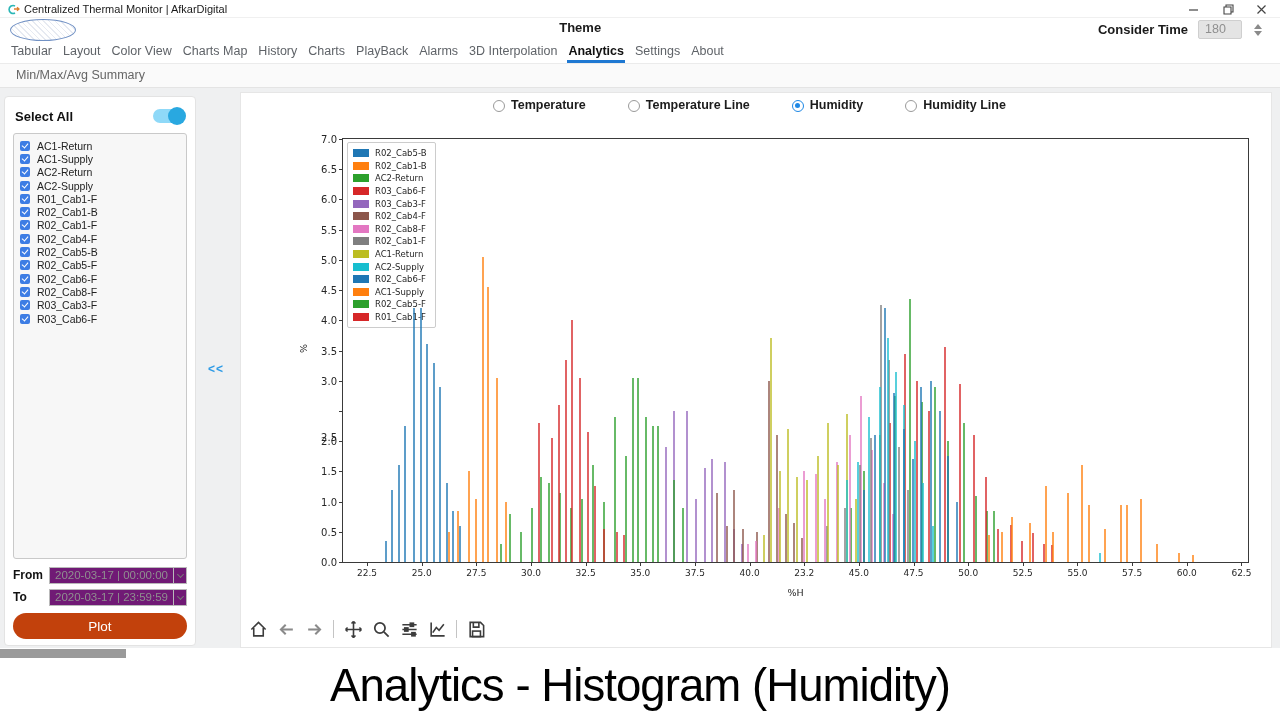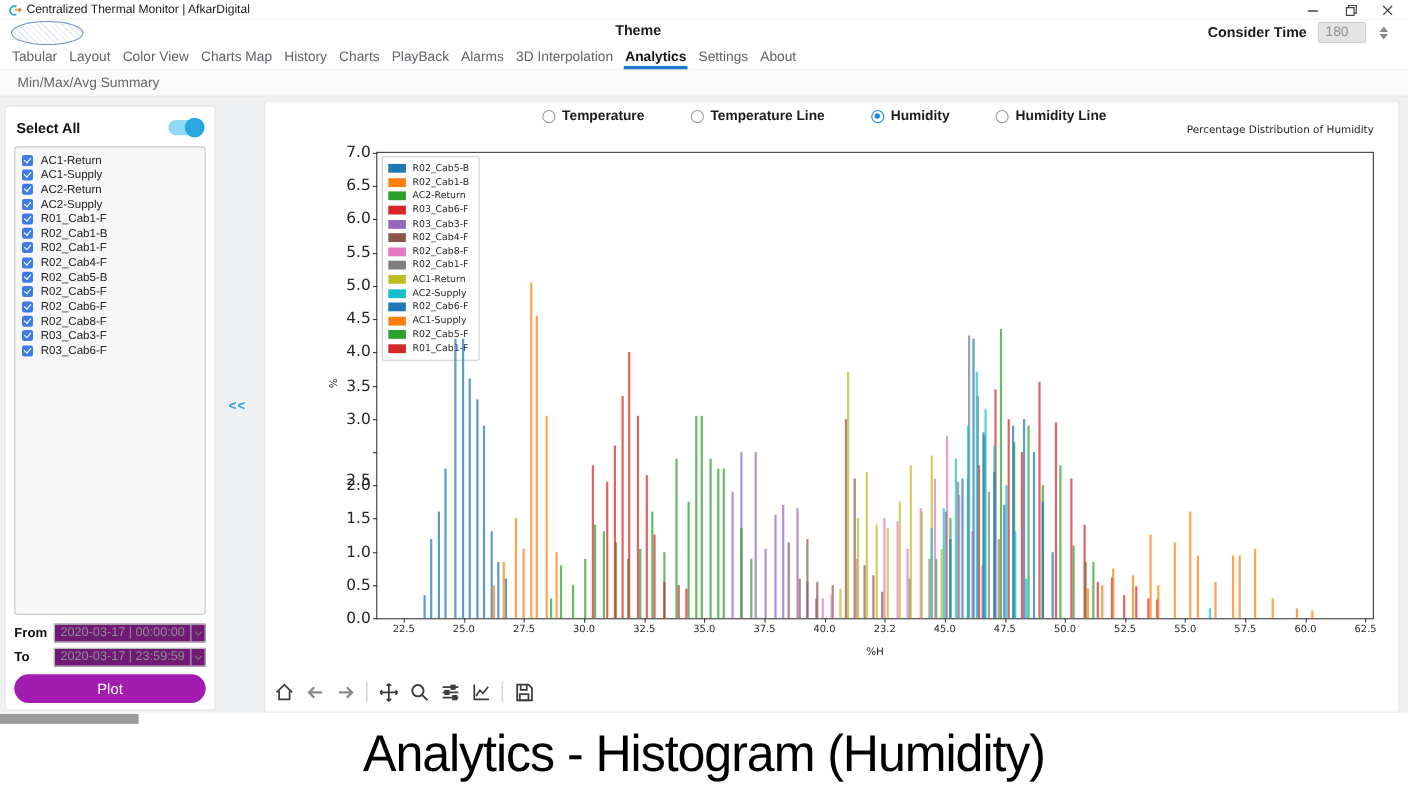--- a/index.html
+++ b/index.html
@@ -51,39 +51,39 @@
   .sensor-row { display:flex; align-items:center; gap:7px; height:13.3px; }
   .cbx { width:10px; height:10px; background:#3d7de4; border-radius:2px; position:relative; flex:0 0 auto; }
   .cbx::after { content:""; position:absolute; left:3px; top:1px; width:3px; height:5px; border-right:1.5px solid #fff; border-bottom:1.5px solid #fff; transform:rotate(40deg); }
   .sensor-label { font-size:10.5px; color:#222; }
   .daterow { position:absolute; left:8px; right:8px; height:20px; display:flex; align-items:center; gap:6px; }
   #row-from { top:468px; } #row-to { top:490px; }
   .date-label { font-size:12px; font-weight:bold; color:#111; width:30px; }
   .date-select { flex:1; background:#701a75; border:1px solid #b9b9b9; color:#8f8f8f; font-size:11.5px; padding:1px 16px 2px 5px; position:relative; white-space:nowrap; }
   .date-select .dd { position:absolute; right:0; top:0; bottom:0; width:13px; border-left:1px solid #b9b9b9; display:flex; align-items:center; justify-content:center; }
   .date-select .dd i { width:5px; height:5px; border-right:1.4px solid #777; border-bottom:1.4px solid #777; transform:rotate(45deg); margin-top:-2px; }
-  #plot-btn { position:absolute; left:8px; right:8px; top:516px; height:26px; background:#a21caf; border:none; border-radius:13px; color:#ffffff; font-size:13.5px; font-family:"Liberation Sans",sans-serif; }
+  #plot-btn { position:absolute; left:8px; right:8px; top:516px; height:26px; background:#c2410c; border:none; border-radius:13px; color:#ffffff; font-size:13.5px; font-family:"Liberation Sans",sans-serif; }
   #collapse-btn { left:208px; top:362px; font-size:12px; font-weight:bold; color:#2e9be6; letter-spacing:1px; }
 
   
   #chart-card { left:240px; top:92px; width:1032px; height:556px; background:#ffffff; border:1px solid #e6e6e6; }
   #radio-row { position:absolute; left:252px; top:5px; display:flex; gap:42px; }
   .radio-opt { display:flex; align-items:flex-end; gap:6px; }
   .radio-circ { width:12px; height:12px; border-radius:50%; border:1.5px solid #9a9a9a; position:relative; }
   .radio-opt.selected .radio-circ { border-color:#1e88e5; }
   .radio-opt.selected .radio-circ::after { content:""; position:absolute; left:2px; top:2px; width:5px; height:5px; border-radius:50%; background:#1e88e5; }
   .radio-label { font-size:12.5px; font-weight:bold; color:#1c1c1c; }
 
   #chart-title { position:absolute; left:101px; width:907px; top:20px; text-align:right; font-family:"DejaVu Sans",sans-serif; font-size:9.5px; color:#262626; }
   #plot { position:absolute; left:101px; top:45px; width:907px; height:425px; border:1px solid #3a3a3a; background:#ffffff; }
   .bar { position:absolute; bottom:0; width:2px; opacity:.72; }
   .xtick { position:absolute; bottom:-4px; width:1px; height:4px; background:#3a3a3a; }
   .ytick { position:absolute; left:-4px; width:4px; height:1px; background:#3a3a3a; }
   .xtick-label { position:absolute; top:calc(100% + 6px); transform:translateX(-50%); font-family:"DejaVu Sans",sans-serif; font-size:9px; color:#262626; }
-  .ytick-label { position:absolute; left:-40px; width:34px; text-align:right; transform:translateY(-50%); font-family:"DejaVu Sans",sans-serif; font-size:14px; color:#262626; }
+  .ytick-label { position:absolute; left:-40px; width:34px; text-align:right; transform:translateY(-50%); font-family:"DejaVu Sans",sans-serif; font-size:10px; color:#262626; }
   #xaxis-label { position:absolute; left:101px; width:907px; top:494px; text-align:center; font-family:"DejaVu Sans",sans-serif; font-size:9.5px; color:#262626; }
   #yaxis-label { position:absolute; left:58px; top:250px; transform:rotate(-90deg); font-family:"DejaVu Sans",sans-serif; font-size:9.5px; color:#262626; }
   #legend { position:absolute; left:4px; top:3px; background:rgba(255,255,255,0.92); border:1px solid #cccccc; border-radius:2px; padding:4px 8px 4px 5px; }
   .legend-row { display:flex; align-items:center; gap:6px; height:12.6px; }
   .legend-swatch { width:16px; height:8px; flex:0 0 auto; }
   .legend-label { font-family:"DejaVu Sans",sans-serif; font-size:8.5px; color:#262626; white-space:nowrap; }
 
   
   #mpl-toolbar { position:absolute; left:4px; top:524px; display:flex; align-items:center; gap:2px; }
   .tool-btn { width:26px; height:24px; display:flex; align-items:center; justify-content:center; border-radius:3px; }
@@ -257,21 +257,20 @@
       </span>
       <span class="radio-opt selected">
         <span class="radio-circ"></span>
         <span class="radio-label">Humidity</span>
       </span>
       <span class="radio-opt">
         <span class="radio-circ"></span>
         <span class="radio-label">Humidity Line</span>
       </span>
     </div>
-  <div id="chart-title">Percentage Distribution of Humidity</div>
   <div id="yaxis-label">%</div>
   <div id="plot">
     <div id="legend">
         <div class="legend-row">
           <span class="legend-swatch" style="background: rgb(31, 119, 180);"></span>
           <span class="legend-label">R02_Cab5-B</span>
         </div>
         <div class="legend-row">
           <span class="legend-swatch" style="background: rgb(255, 127, 14);"></span>
           <span class="legend-label">R02_Cab1-B</span>

